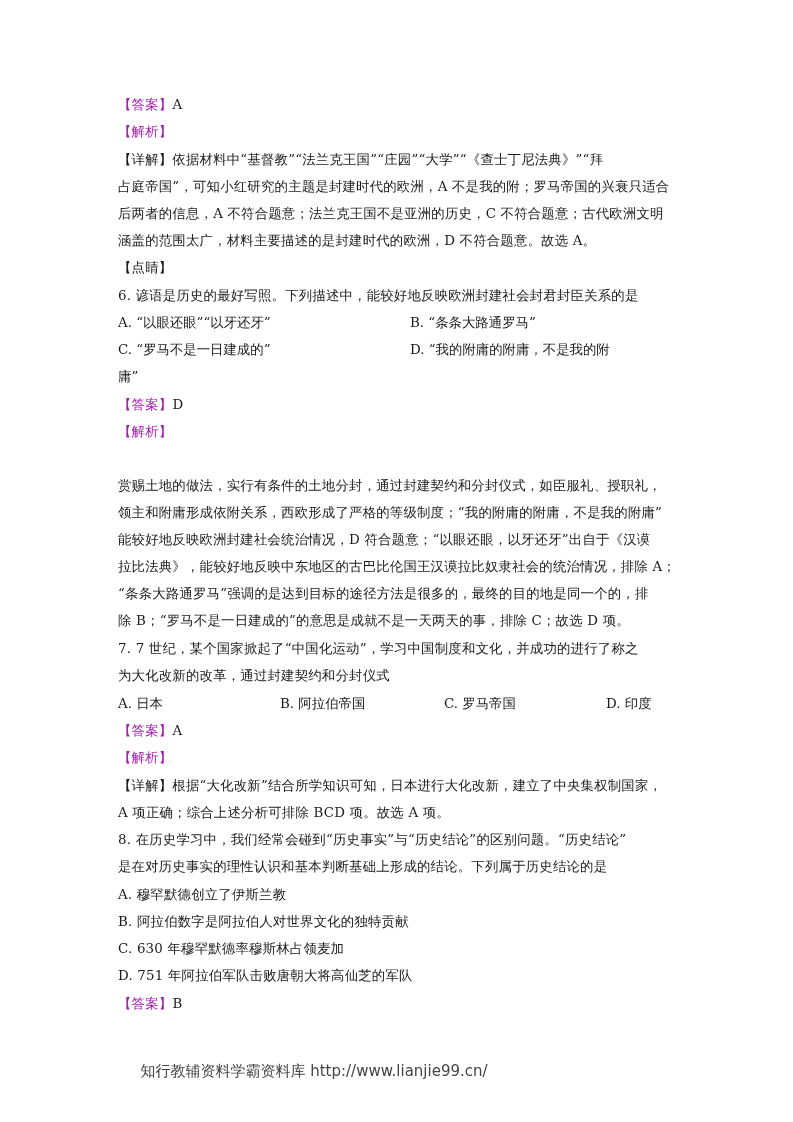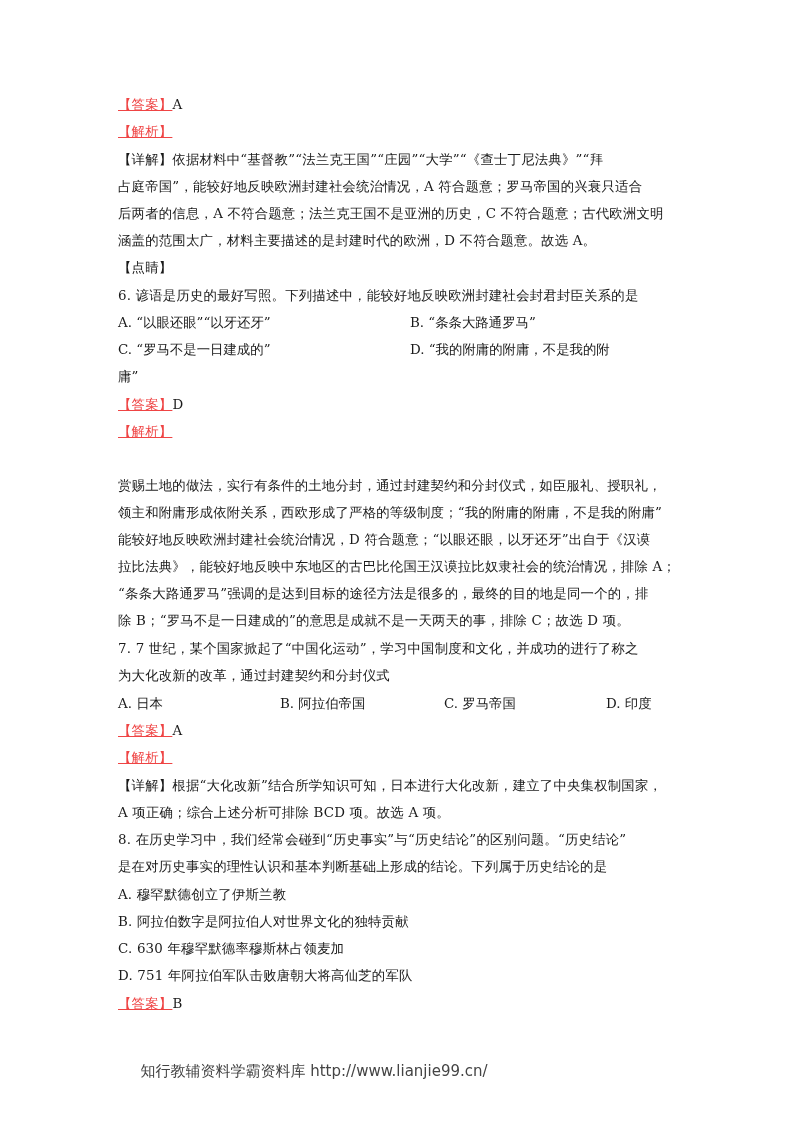--- a/index.html
+++ b/index.html
@@ -1,36 +1,36 @@
 <!DOCTYPE html>
 <html><head>
 <meta charset="utf-8">
 <style>
   html, body { margin: 0; padding: 0; background: #ffffff; }
   body { width: 793px; height: 1122px; position: relative; overflow: hidden;
          font-family: "DejaVu Serif", "Liberation Serif", serif; color: #1a1a1a; }
   .page { position: absolute; left: 0; top: 0; width: 793px; height: 1122px; }
   .line { position: absolute; left: 118px; width: 560px; font-size: 13.4px; line-height: 18px;
           white-space: nowrap; letter-spacing: 0.2px; }
-  .tag-blue { color: #ef4444; text-decoration: underline; }
+  .tag-blue { color: #a21caf; }
   .opt { position: absolute; font-size: 13.4px; line-height: 18px; white-space: nowrap; }
   .footer { position: absolute; top: 1062px; left: 0; width: 628px; text-align: center;
             font-family: "DejaVu Sans", "Liberation Sans", sans-serif; font-size: 15px; color: #444; }
 </style>
 </head>
 <body>
 
 <div class="page">
 
   <div class="line" style="top:96px">
     <span class="tag-blue">【答案】</span><span>A</span>
   </div>
   <div class="line tag-blue" style="top:123px">【解析】</div>
   <div class="line" style="top:151px">【详解】依据材料中“基督教”“法兰克王国”“庄园”“大学”“《查士丁尼法典》”“拜</div>
-  <div class="line" style="top:178px">占庭帝国”，能较好地反映欧洲封建社会统治情况，A 符合题意；罗马帝国的兴衰只适合</div>
+  <div class="line" style="top:178px">占庭帝国”，可知小红研究的主题是封建时代的欧洲，A 不是我的附；罗马帝国的兴衰只适合</div>
   <div class="line" style="top:205px">后两者的信息，A 不符合题意；法兰克王国不是亚洲的历史，C 不符合题意；古代欧洲文明</div>
   <div class="line" style="top:232px">涵盖的范围太广，材料主要描述的是封建时代的欧洲，D 不符合题意。故选 A。</div>
   <div class="line" style="top:259px">【点睛】</div>
 
   <div class="line" style="top:287px">6.  谚语是历史的最好写照。下列描述中，能较好地反映欧洲封建社会封君封臣关系的是</div>
   <div class="opt" style="top:314px; left:118px">A.  “以眼还眼”“以牙还牙”</div>
   <div class="opt" style="top:314px; left:410px">B.  “条条大路通罗马”</div>
   <div class="opt" style="top:341px; left:118px">C.  “罗马不是一日建成的”</div>
   <div class="opt" style="top:341px; left:410px">D.  “我的附庸的附庸，不是我的附</div>
   <div class="opt" style="top:368px; left:118px">庸”</div>

